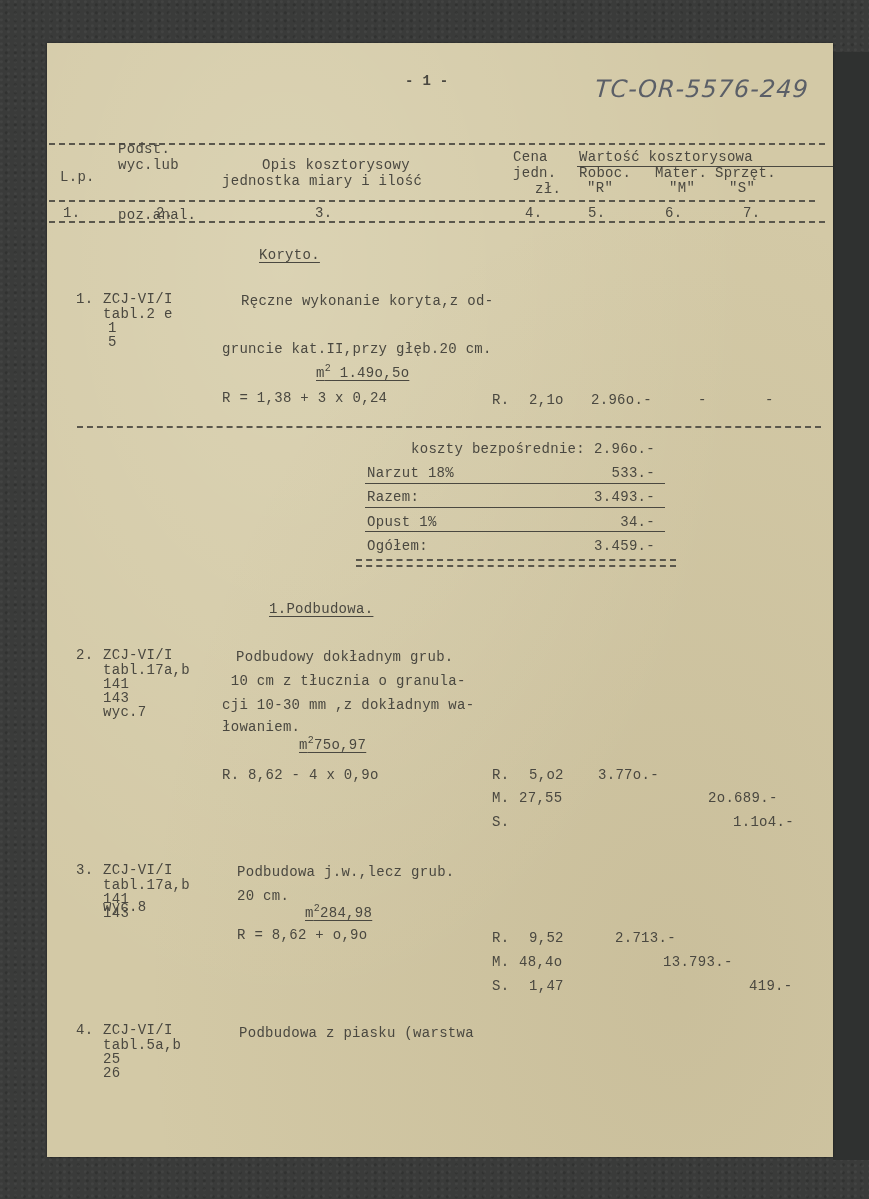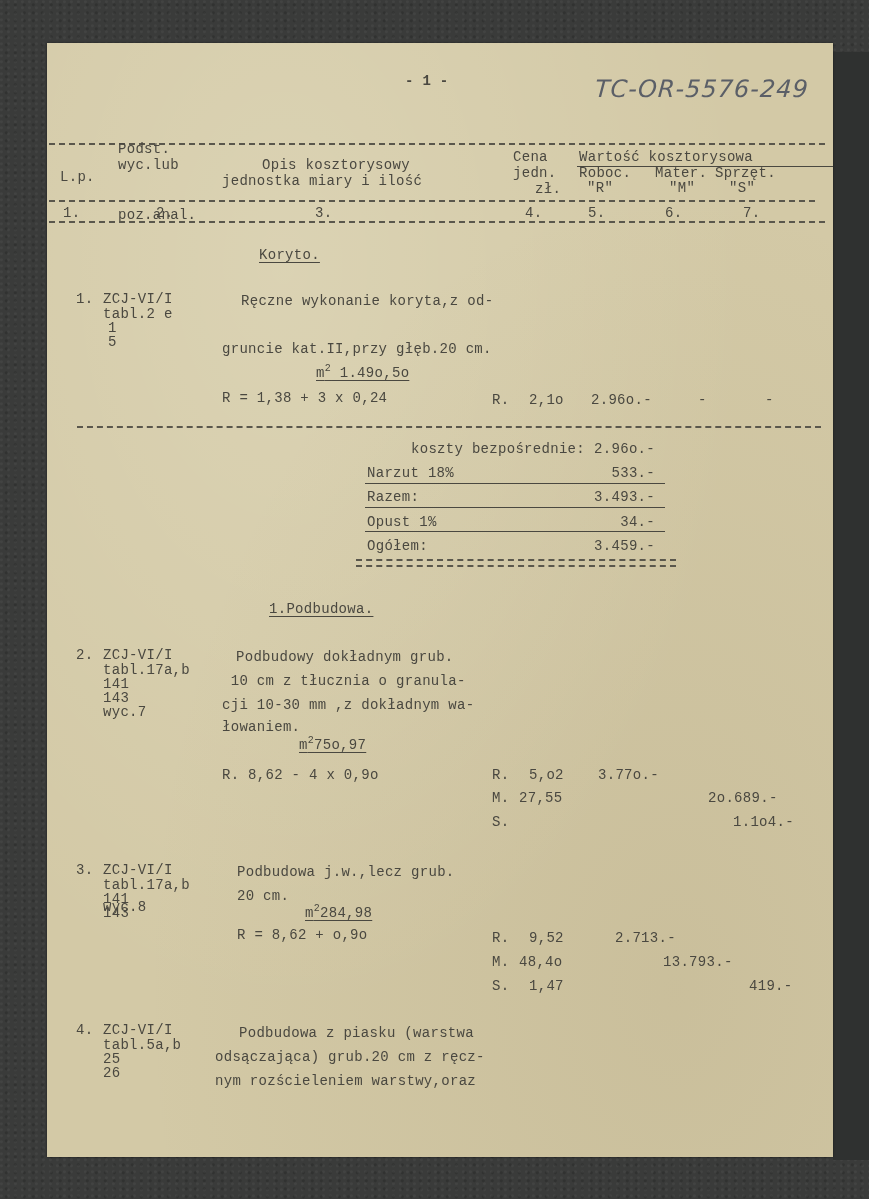--- a/index.html
+++ b/index.html
@@ -172,16 +172,14 @@
   <div class="t" style="left:482px;top:935px;">1,47</div>
   <div class="t" style="left:702px;top:935px;">419.-</div>
 
   <div class="t" style="left:29px;top:979px;">4.</div>
   <div class="t" style="left:56px;top:979px;">ZCJ-VI/I</div>
   <div class="t" style="left:56px;top:994px;">tabl.5a,b</div>
   <div class="t" style="left:56px;top:1008px;">25</div>
   <div class="t" style="left:56px;top:1022px;text-align:center;">26</div>
 
   <div class="t" style="left:192px;top:982px;">Podbudowa z piasku (warstwa</div>
-  <div class="t" style="left:168px;top:1006px;">odsączająca) grub.20 cm z ręcz-</div>
-  <div class="t" style="left:168px;top:1030px;">nym rozścieleniem warstwy,oraz</div>
 
 </div>
 
 </body></html>

